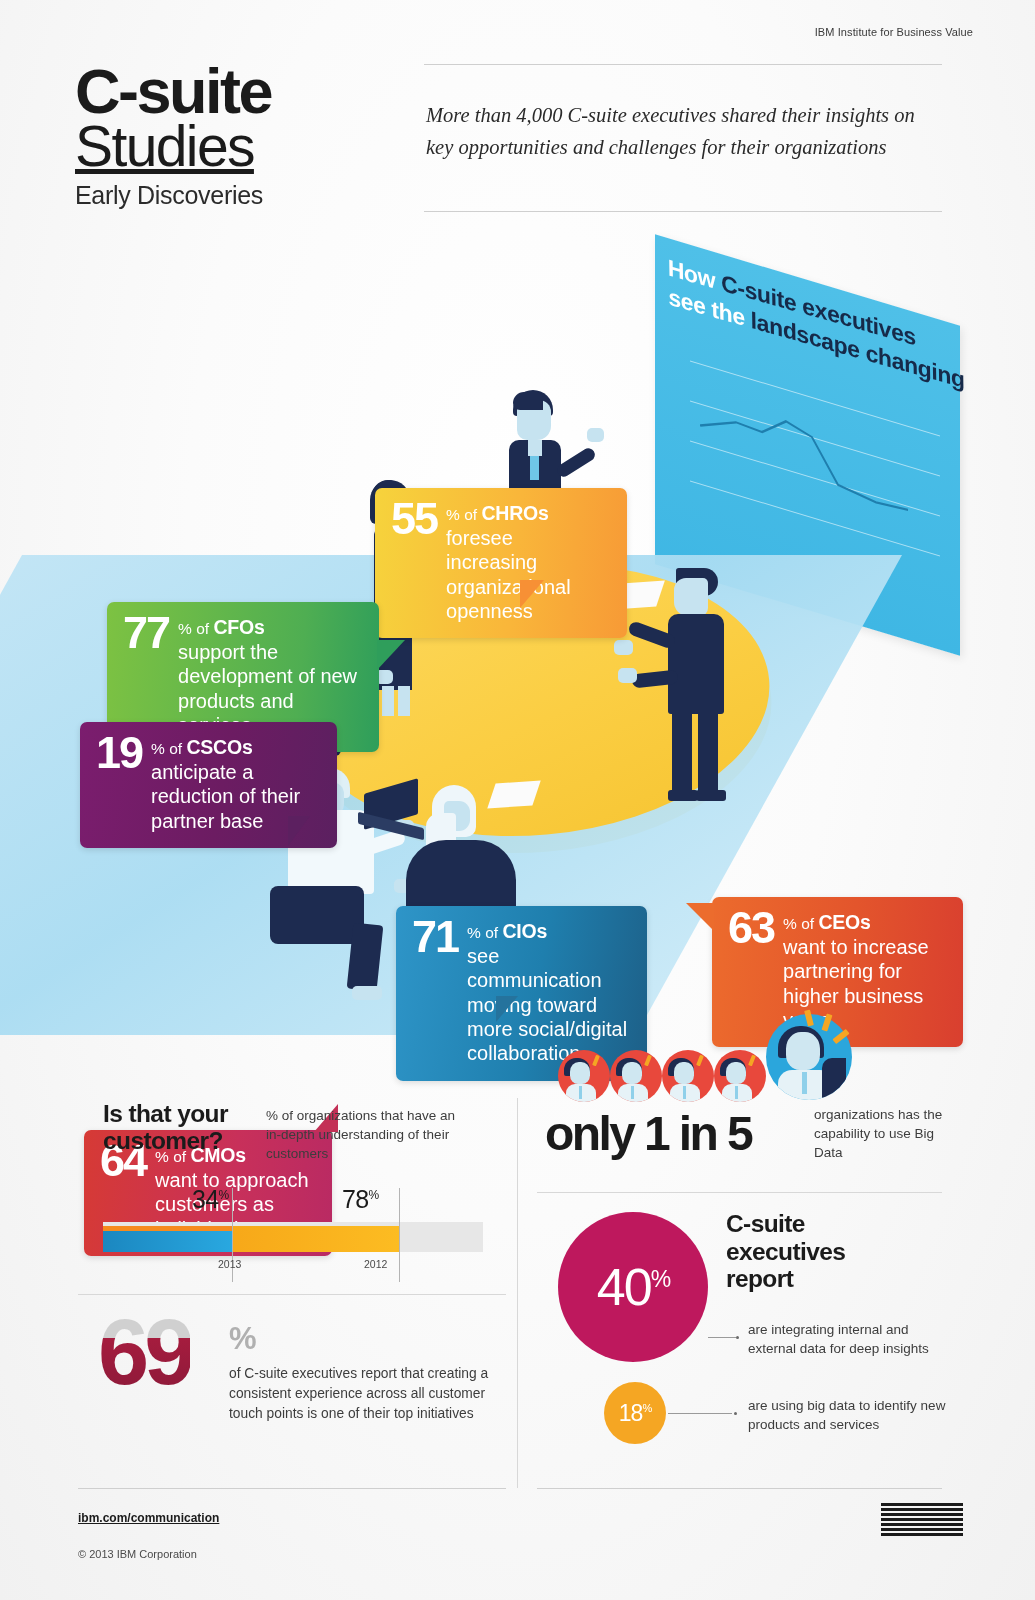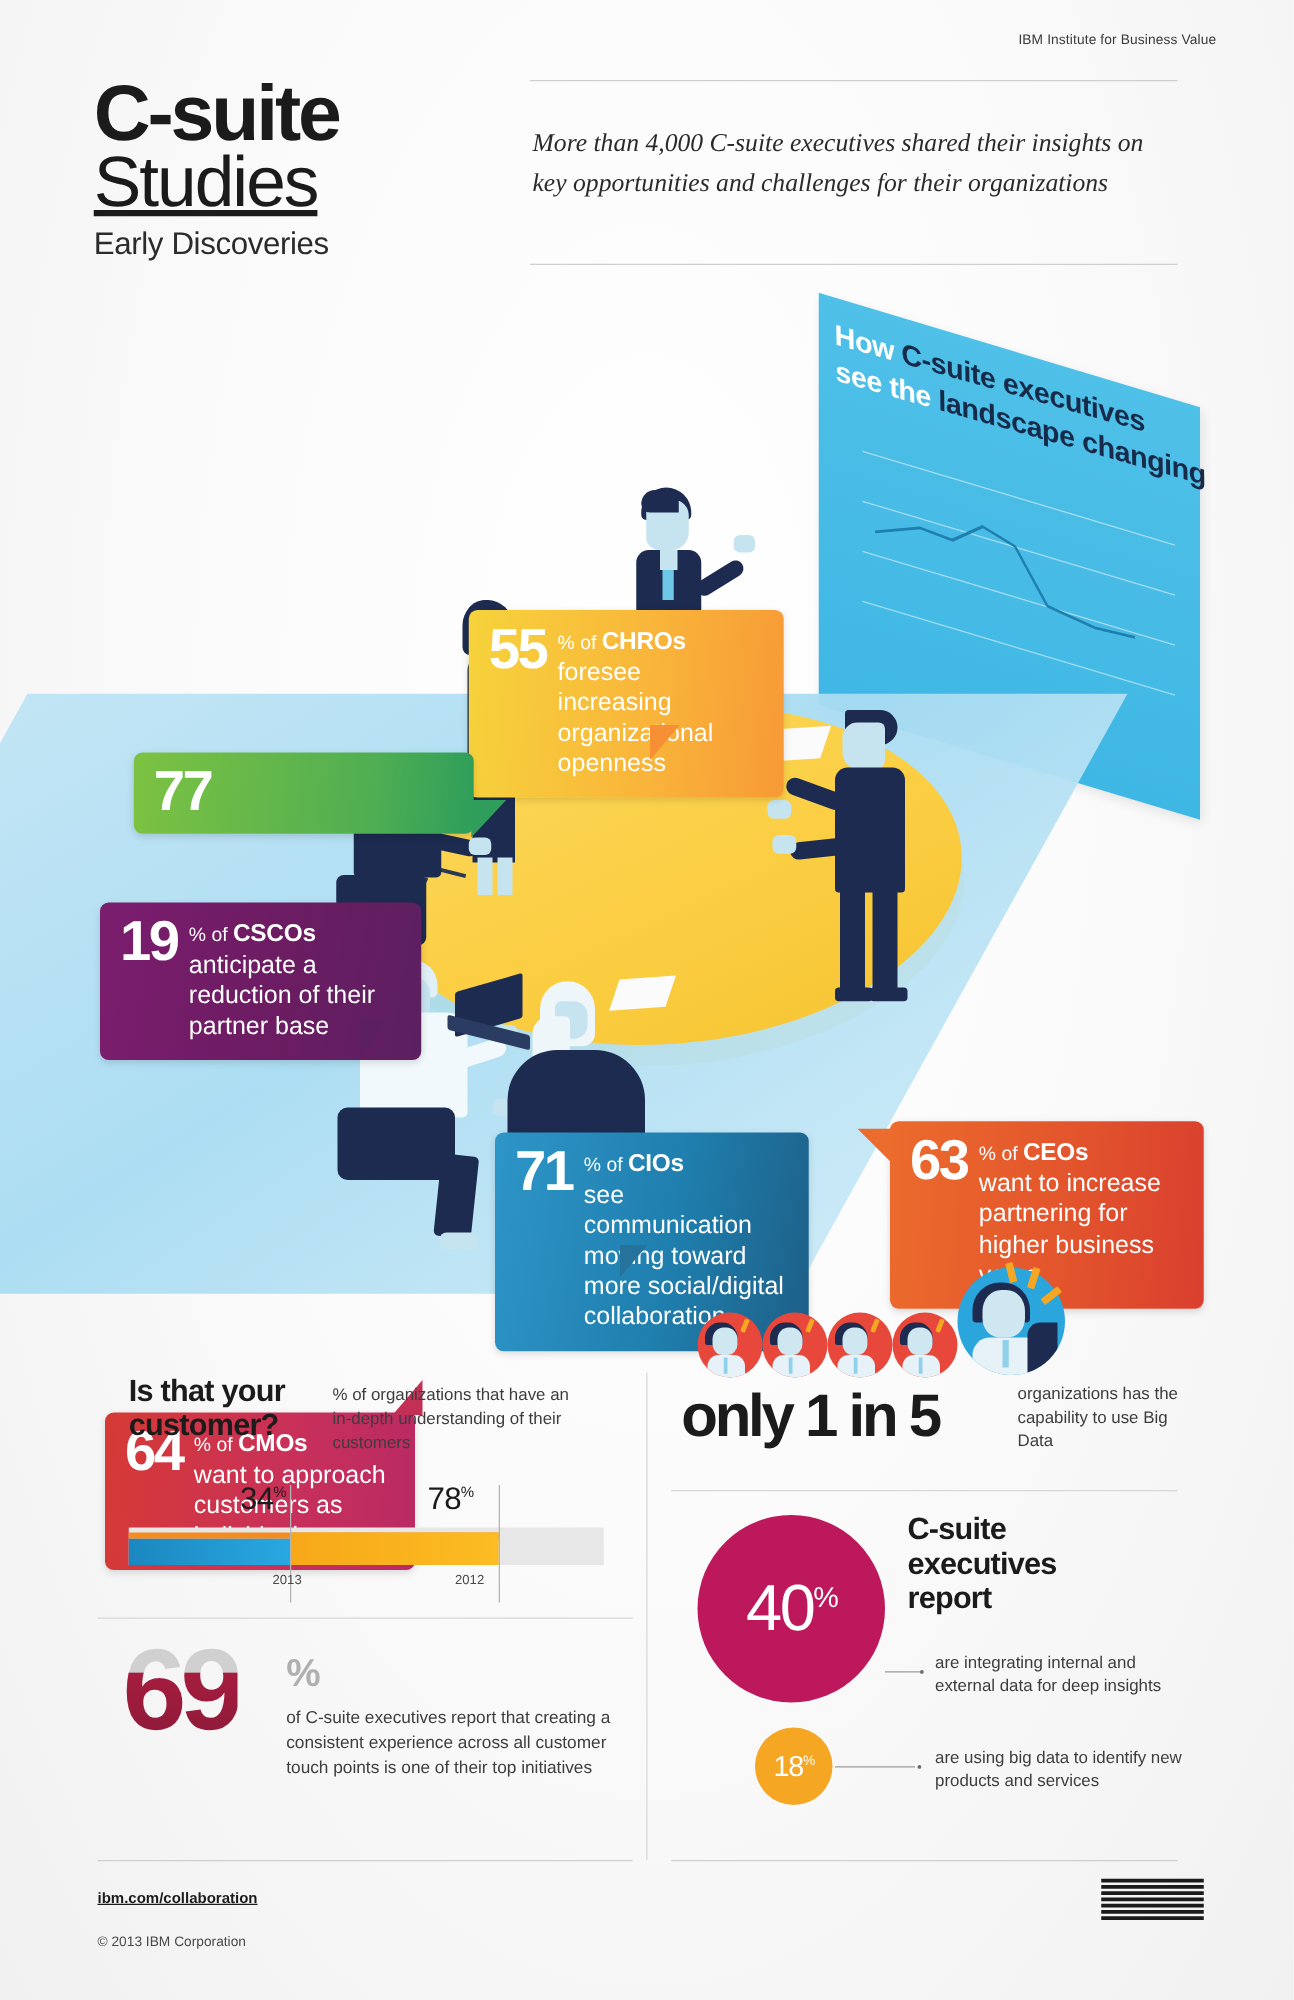--- a/index.html
+++ b/index.html
@@ -311,20 +311,24 @@
           <div class="hl"><span>% of </span><b>CHROs</b></div>
           <div class="sub">foresee increasing organizational openness</div>
         </div>
       </div>
       <div class="tail"></div>
     </div>
 
     <div class="bub" id="b-cfo">
       <div class="inner">
         <div class="num">77</div>
+        <div class="txtcol">
+          <div class="hl"><span>% of </span><b>CFOs</b></div>
+          <div class="sub">support the development of new products and services</div>
+        </div>
       </div>
       <div class="tail"></div>
     </div>
 
     <div class="bub" id="b-csco">
       <div class="inner">
         <div class="num">19</div>
         <div class="txtcol">
           <div class="hl"><span>% of </span><b>CSCOs</b></div>
           <div class="sub">anticipate a reduction of their partner base</div>
@@ -453,21 +457,21 @@
 
   <div class="circ c18">
     <div class="v">18<sup>%</sup></div>
   </div>
   <div class="lead" style="left:668px;top:1413px;width:64px;"></div>
   <div class="leaddot" style="left:734px;top:1412px;"></div>
   <div class="rep-txt" style="left:748px;top:1396px;width:200px;">are using big data to identify new products and services</div>
 
   <div class="f-rule" style="left:78px;top:1488px;width:428px;"></div>
   <div class="f-rule" style="left:537px;top:1488px;width:405px;"></div>
-  <a class="f-url" href="#">ibm.com/collaboration</a>
+  <a class="f-url" href="#">ibm.com/communication</a>
   <div class="f-cr">© 2013 IBM Corporation</div>
   <div class="ibm">
     <i style="top:0;"></i>
       <i style="top:5px;"></i>
       <i style="top:10px;"></i>
       <i style="top:15px;"></i>
     <i style="top:20px;"></i>
       <i style="top:25px;"></i>
       <i style="top:30px;"></i>
   </div>

